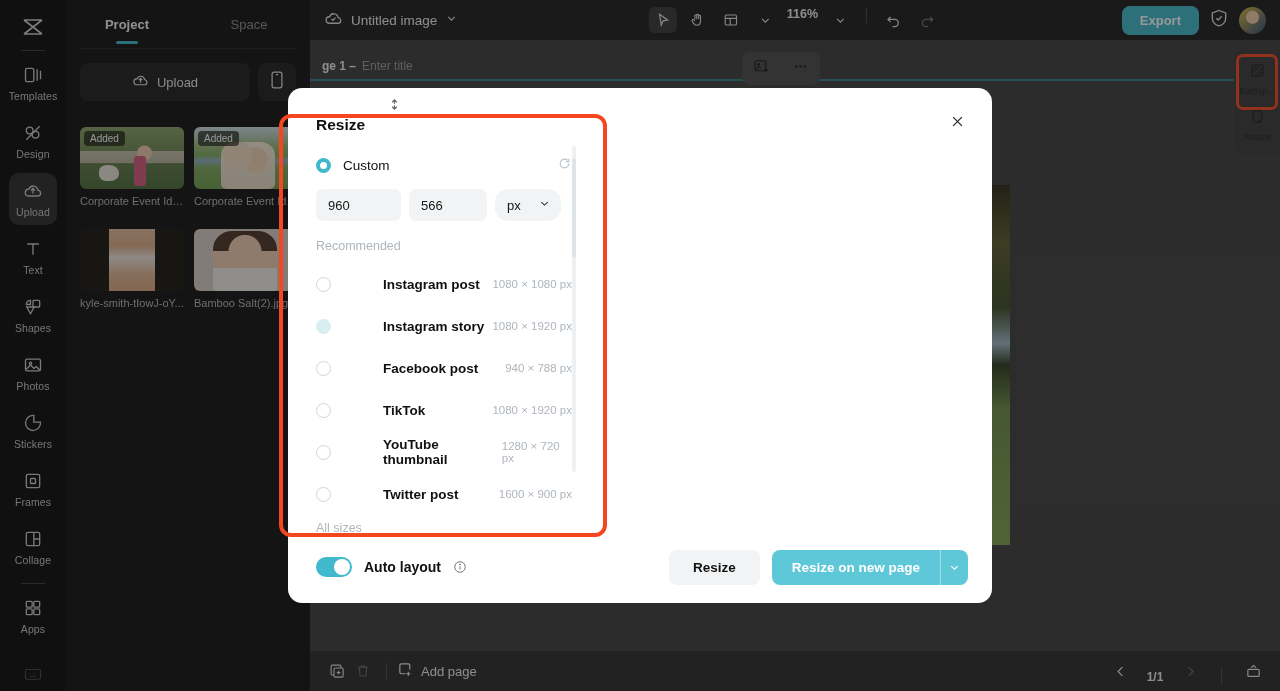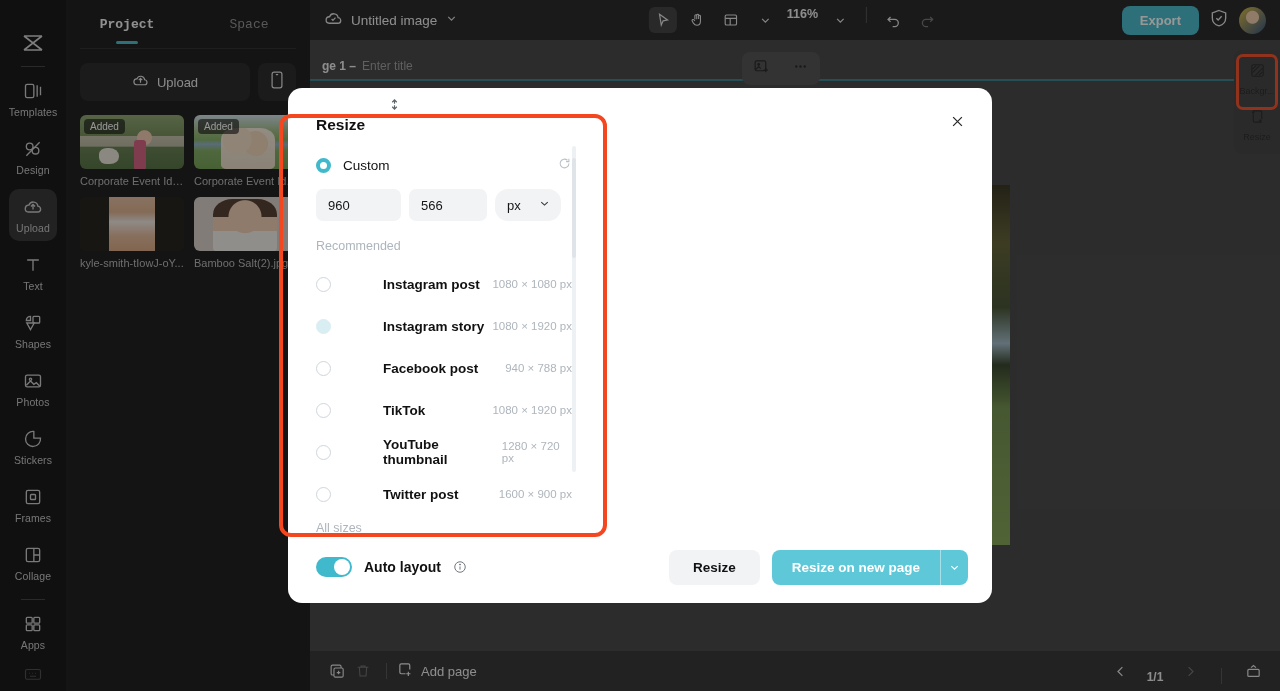--- a/index.html
+++ b/index.html
@@ -9,41 +9,41 @@
     font-family: "Liberation Sans", sans-serif;
     background: #1a1a1a;
   }
   #app { position: relative; width: 1280px; height: 691px; overflow: hidden; }
 
   
   .rail {
     position: absolute; left: 0; top: 0; width: 66px; height: 691px;
     background: #0a0a0a;
     display: flex; flex-direction: column; align-items: center;
-    padding-top: 24px;
+    padding-top: 8px;
     z-index: 5;
   }
   .rail-logo { width: 44px; height: 38px; display:flex; align-items:center; justify-content:center; }
   .rail-div { width: 24px; height: 1px; background: #3a3a3a; margin: 4px 0 6px 0; }
   .rail-item {
     width: 48px; height: 52px; border-radius: 10px;
     display: flex; flex-direction: column; align-items: center; justify-content: center;
     gap: 4px; margin-bottom: 6px; cursor: pointer;
   }
   .rail-item.active { background: #2a2a2a; }
   .rail-item .ic { width: 22px; height: 22px; display:flex; align-items:center; justify-content:center; color:#c9c9c9; }
   .rail-item .lb { font-size: 10.5px; color: #c2c2c2; letter-spacing: .1px; }
   .rail-bottom { margin-top: auto; margin-bottom: 6px; opacity: .45; }
 
   
   .panel {
     position: absolute; left: 66px; top: 0; width: 244px; height: 691px;
     background: #111111; z-index: 4;
   }
-  .panel-tabs { display: flex; height: 40px; font-family: Liberation Mono, monospace; }
+  .panel-tabs { display: flex; height: 40px; }
   .panel-tab {
     flex: 1; display: flex; align-items: center; justify-content: center;
     font-size: 13px; color: #8d8d8d; position: relative; cursor: pointer; padding-top: 8px;
   }
   .panel-tab.active { color: #f2f2f2; font-weight: 700; }
   .panel-tab.active::after {
     content: ""; position: absolute; bottom: -4px; left: 50%; transform: translateX(-50%);
     width: 22px; height: 3px; border-radius: 2px; background: #3fb9cb;
   }
   .panel-sep { height: 1px; background: #232323; margin: 8px 14px 0 14px; }
@@ -53,22 +53,23 @@
     display: flex; align-items: center; justify-content: center; gap: 8px;
     color: #e6e6e6; font-size: 13px; cursor: pointer;
   }
   .upload-mobile {
     width: 38px; height: 38px; border-radius: 8px; background: #1e1e1e;
     display: flex; align-items: center; justify-content: center; cursor: pointer; color:#e0e0e0;
   }
   .thumb-grid { display: grid; grid-template-columns: 1fr 1fr; gap: 10px; padding: 14px; }
   .thumb { cursor: pointer; }
   .thumb-img {
-    width: 104px; height: 54px; border-radius: 6px; position: relative; overflow: hidden;
+    width: 104px; height: 62px; border-radius: 6px; position: relative; overflow: hidden;
     background: #1c1c1c;
+    margin-top: 12px;
   }
   .badge-added {
     position: absolute; left: 4px; top: 4px; z-index: 2;
     background: rgba(0,0,0,.62); color: #fff; font-size: 10px;
     padding: 2px 6px; border-radius: 4px;
   }
   .thumb-name { font-size: 11px; color: #b5b5b5; margin-top: 6px;
     white-space: nowrap; overflow: hidden; text-overflow: ellipsis; width: 104px; }
 
   

